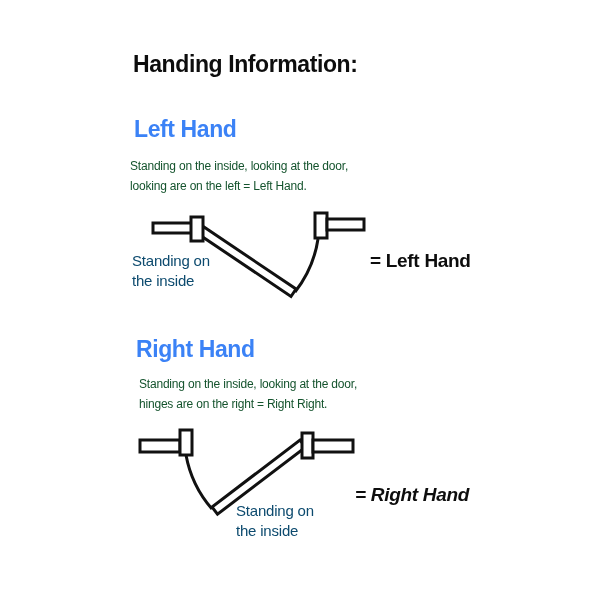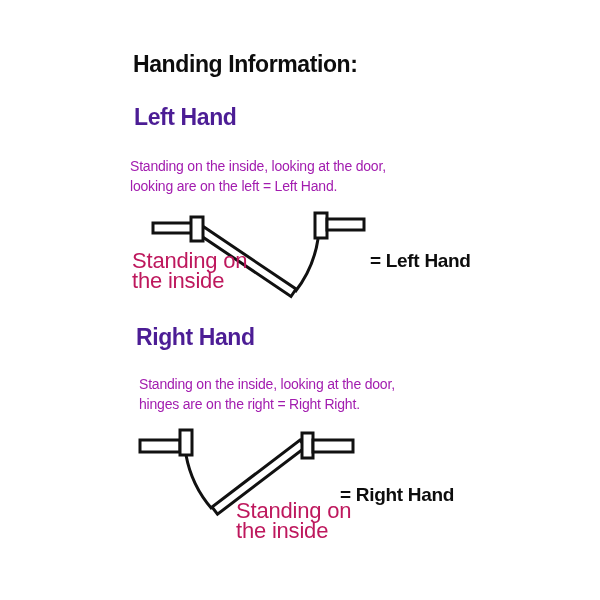--- a/index.html
+++ b/index.html
@@ -21,35 +21,36 @@
     font-size: 23px;
     font-weight: bold;
     letter-spacing: -0.4px;
     color: #0d0d0d;
     white-space: nowrap;
   }
   .heading {
     font-size: 23px;
     font-weight: bold;
     letter-spacing: -0.4px;
-    color: #4c1d95;
+    color: #3b82f6;
     white-space: nowrap;
+    margin-top: 12px;
   }
   .body-text {
-    font-size: 14px;
+    font-size: 12px;
     line-height: 20px;
     letter-spacing: -0.2px;
-    color: #a21caf;
+    color: #14532d;
     white-space: nowrap;
   }
   .diagram-label {
-    font-size: 22px;
+    font-size: 15px;
     line-height: 20px;
     letter-spacing: -0.2px;
-    color: #be185d;
+    color: #0c4a6e;
     white-space: nowrap;
   }
   .result-label {
     font-size: 19px;
     font-weight: bold;
     letter-spacing: -0.3px;
     color: #0d0d0d;
     white-space: nowrap;
   }
   svg .ink-fill {
@@ -119,15 +120,15 @@
     <rect class="ink-fill" x="167" y="8" width="11" height="25"></rect>
 
     <rect class="ink-fill" x="178" y="15" width="40" height="12"></rect>
   </svg>
 
   <div class="abs diagram-label" style="left:236px; top:501px;">
     <div>Standing on</div>
     <div>the inside</div>
   </div>
 
-  <div class="abs result-label" style="left:340px; top:484px;">= Right Hand</div>
+  <div class="abs result-label" style="left:355px; top:484px;font-style:italic;">= Right Hand</div>
 
 </div>
 
 </body></html>

